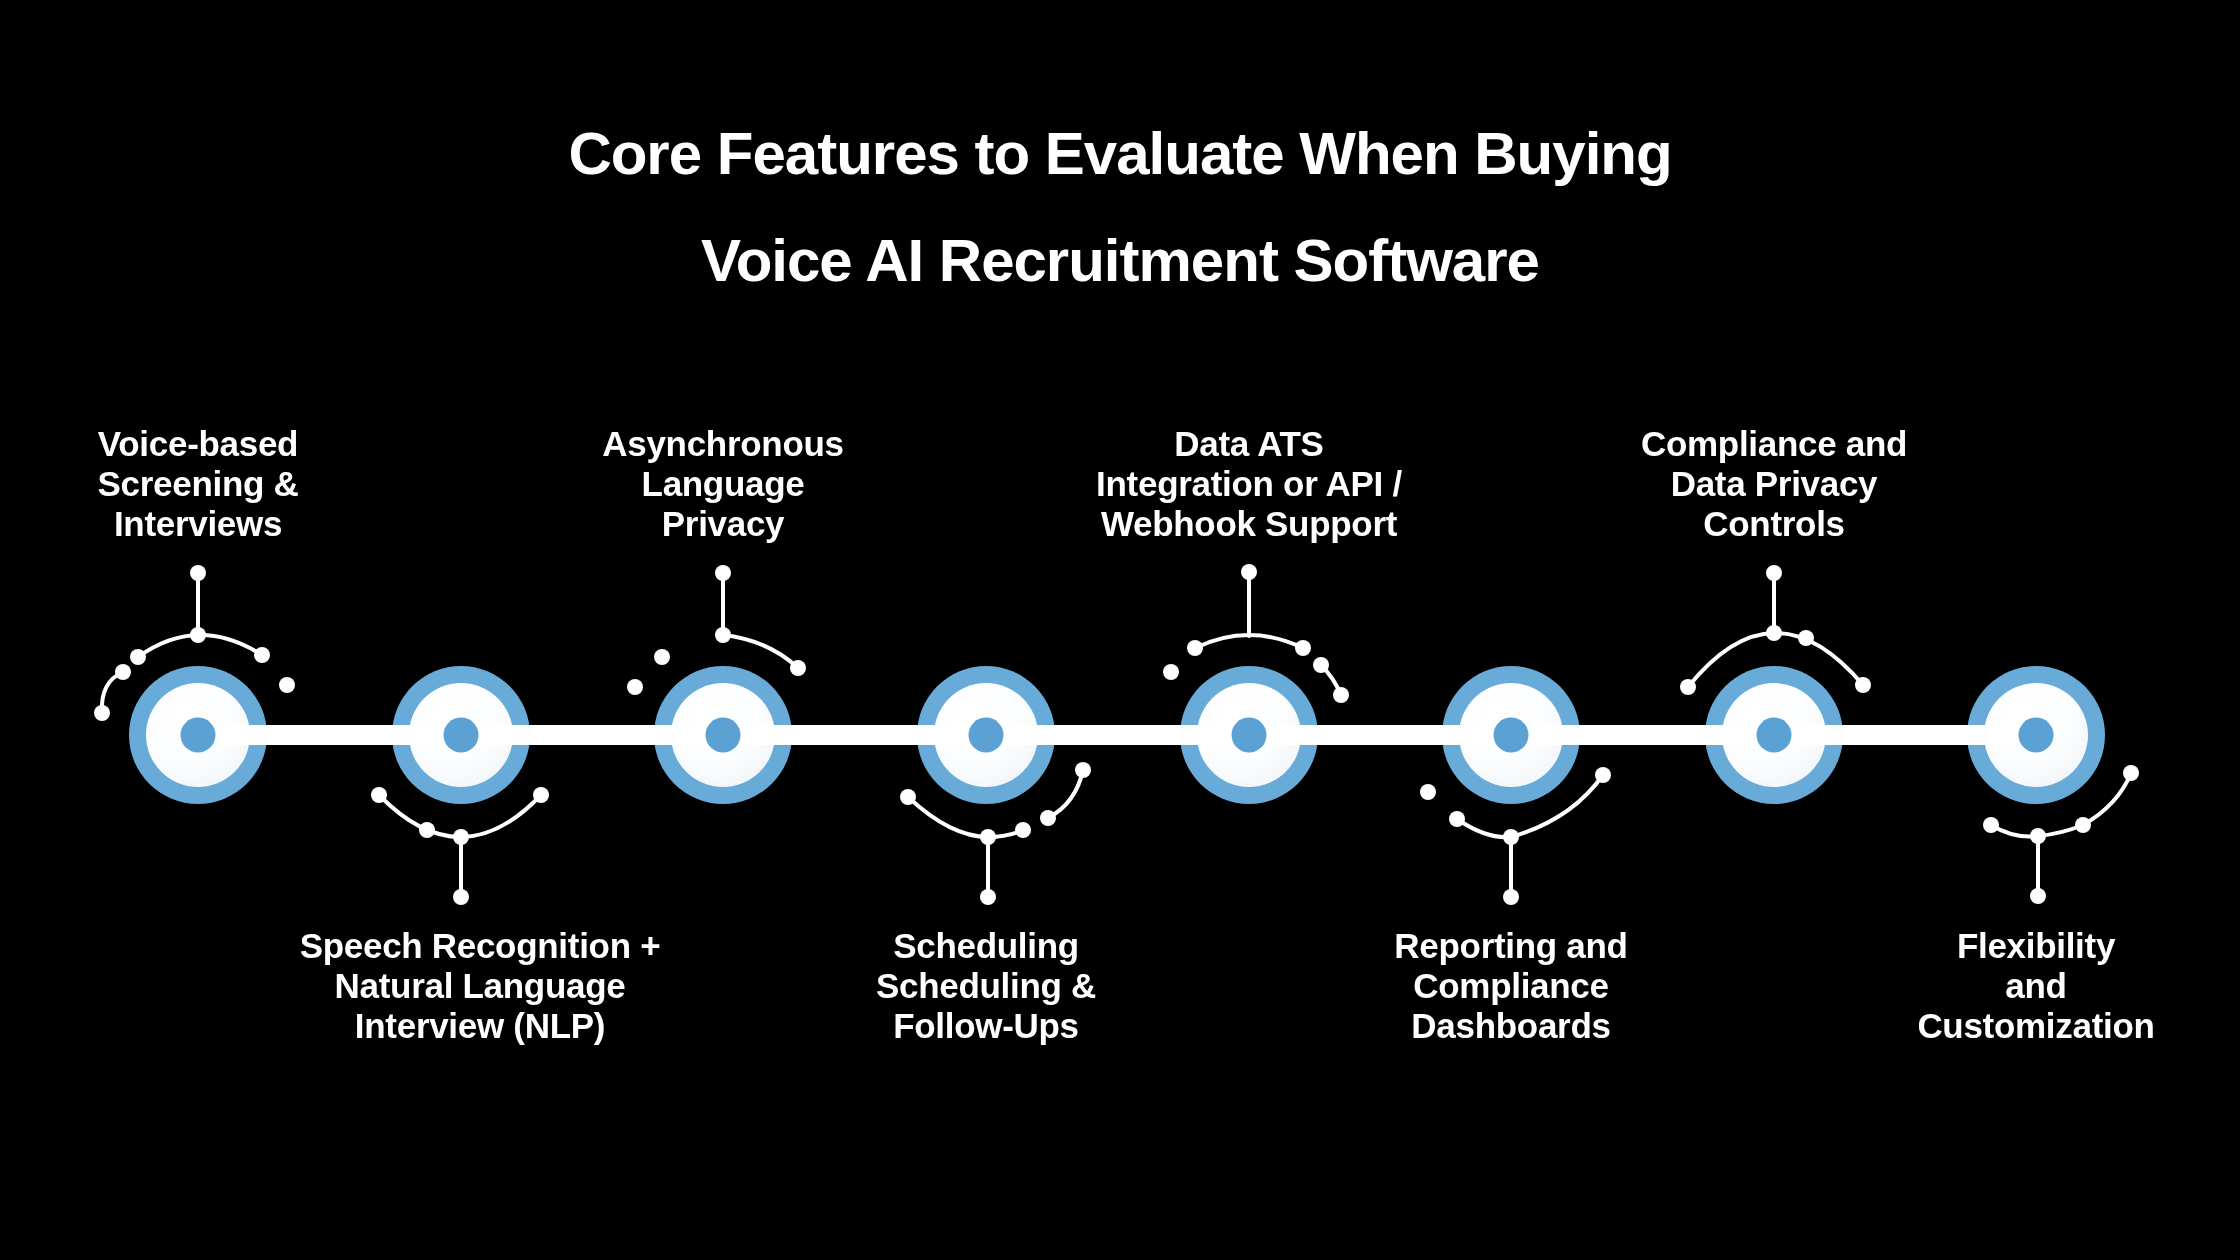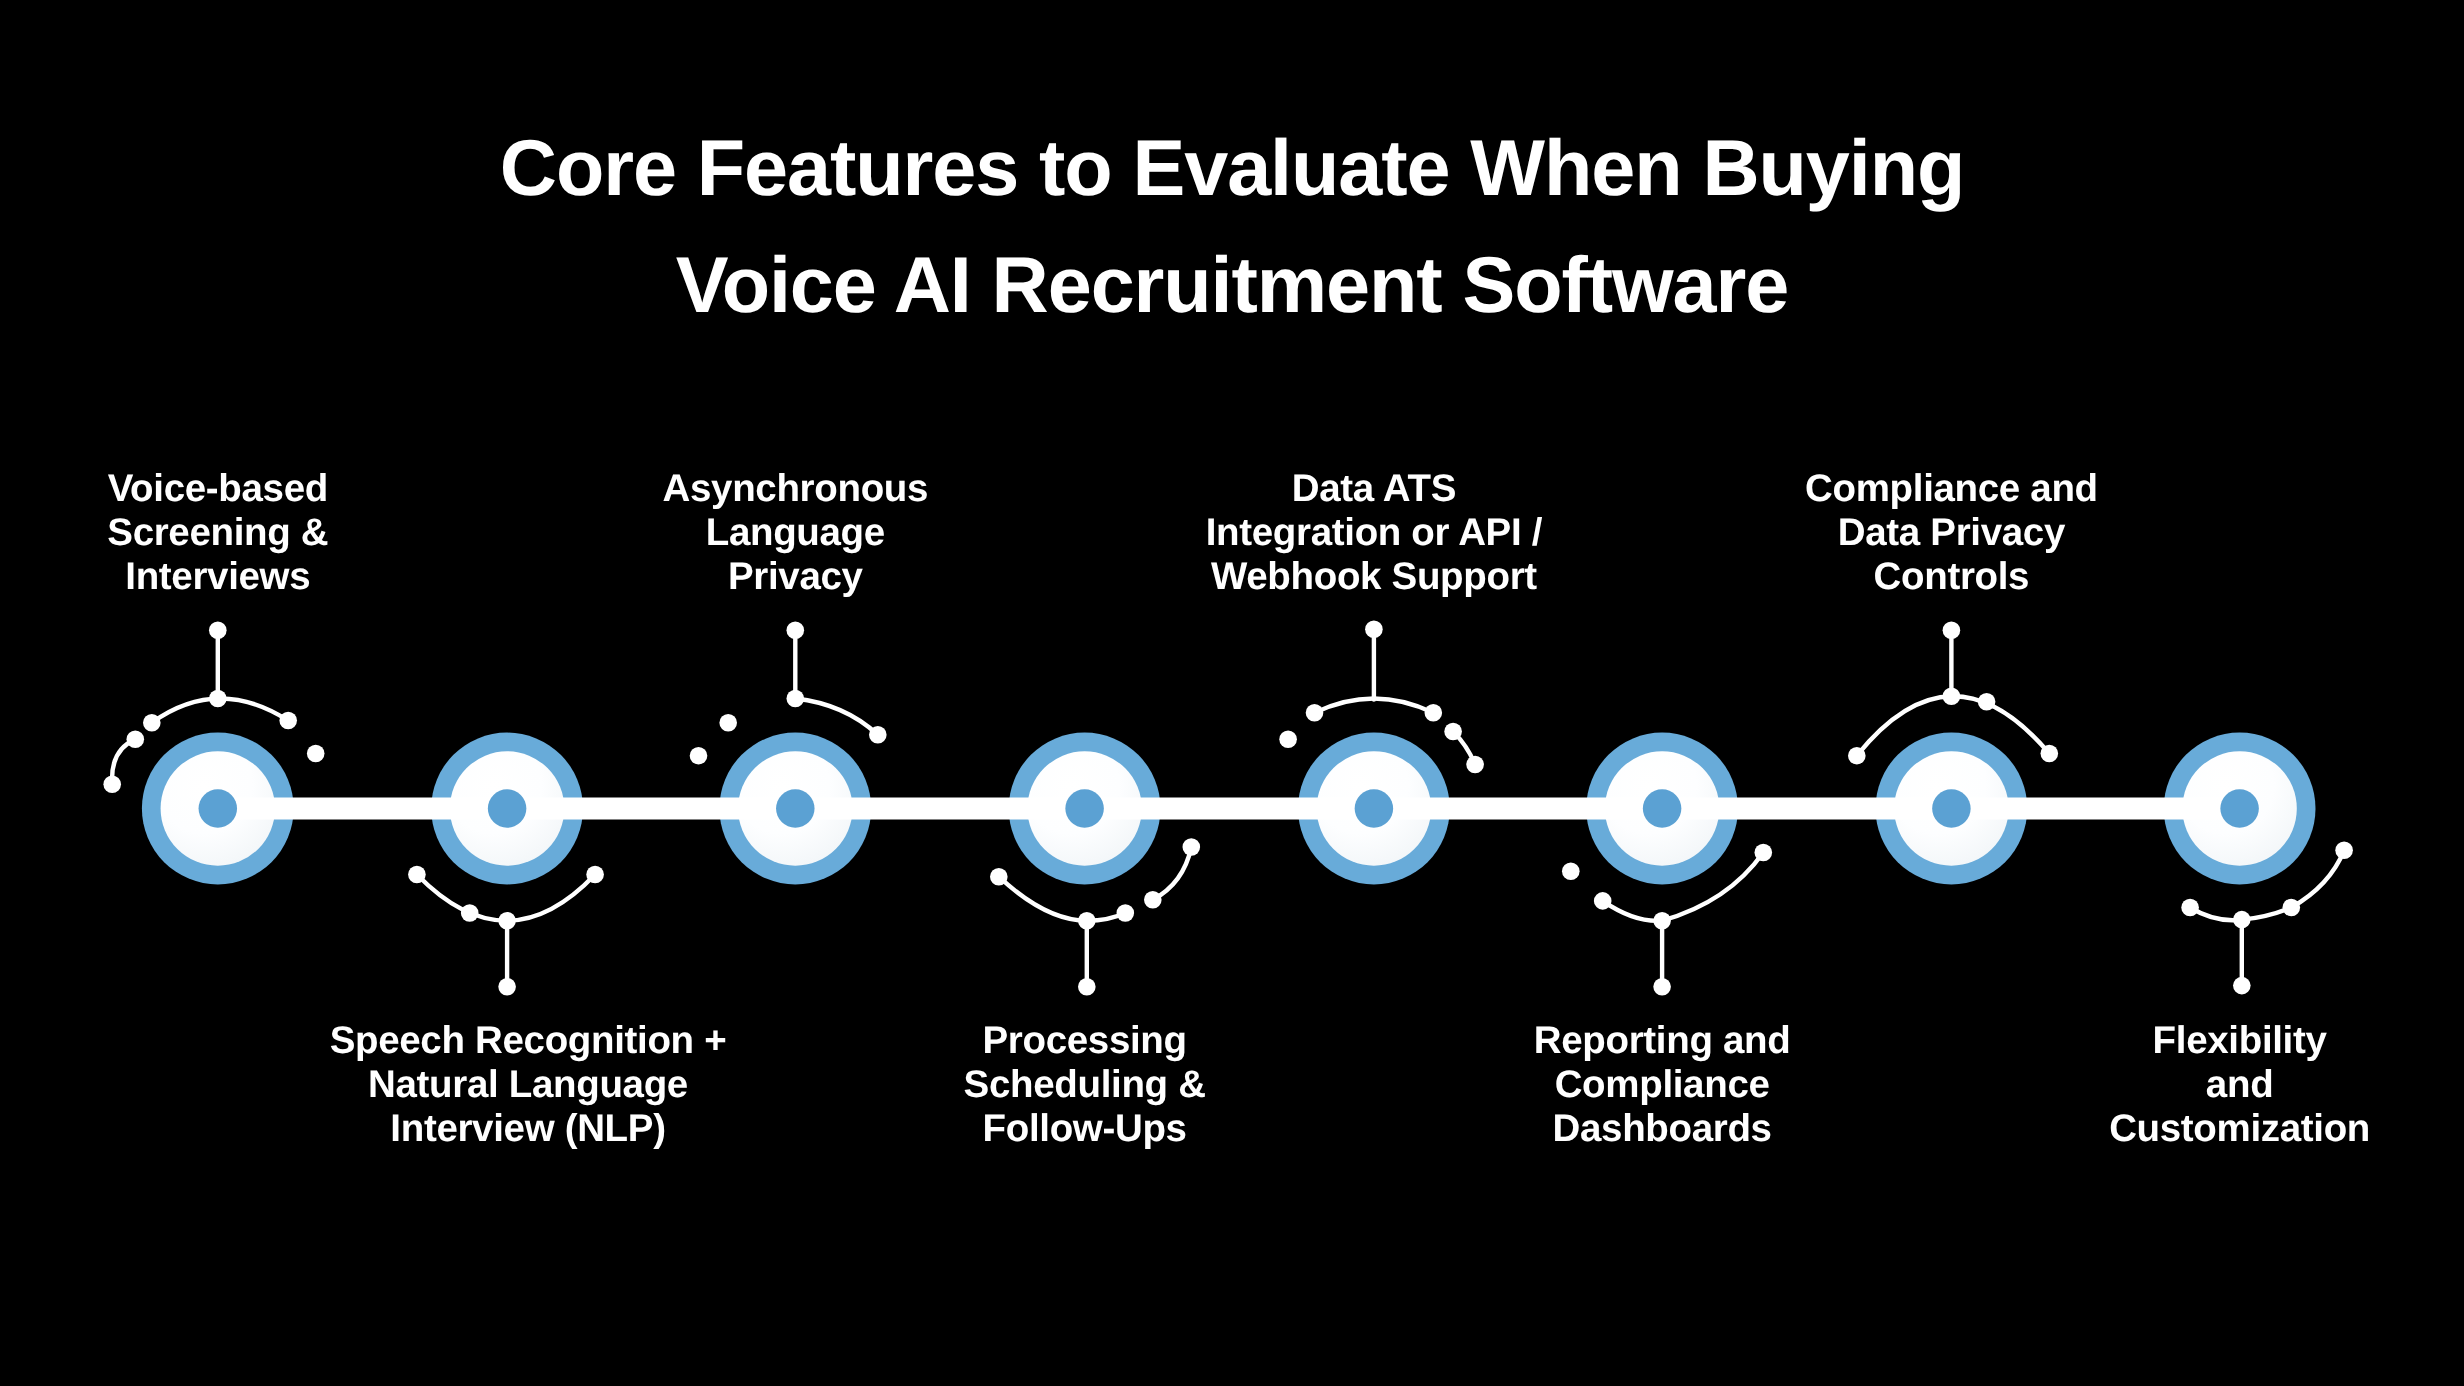--- a/index.html
+++ b/index.html
@@ -14,21 +14,21 @@
     position:relative;
     width:2240px;height:1260px;
     background:var(--background);
     overflow:hidden;
     font-family:"Liberation Sans","DejaVu Sans",sans-serif;
   }
   .title{
     position:absolute;top:100px;left:0;width:100%;
     margin:0;text-align:center;
     color:var(--text);
-    font-size:72px;line-height:107px;font-weight:700;letter-spacing:-1px;
+    font-size:60px;line-height:107px;font-weight:700;letter-spacing:-1px;
   }
   .title span{display:block;}
   .timeline-line{
     position:absolute;left:198px;top:725px;width:1838px;height:20px;
     background:var(--line);z-index:2;
   }
   .node-ring{
     position:absolute;width:138px;height:138px;border-radius:50%;
     background:var(--ring);z-index:1;transform:translate(-50%,-50%);
   }
@@ -227,21 +227,21 @@
     <span>Data Privacy</span>
     <span>Controls</span>
   </div>
 
   <div class="label bottom" style="left:480px">
     <span>Speech Recognition +</span>
     <span>Natural Language</span>
     <span>Interview (NLP)</span>
   </div>
   <div class="label bottom" style="left:986px">
-    <span>Processing</span>
+    <span>Scheduling</span>
     <span>Scheduling &amp;</span>
     <span>Follow-Ups</span>
   </div>
   <div class="label bottom" style="left:1511px">
     <span>Reporting and</span>
     <span>Compliance</span>
     <span>Dashboards</span>
   </div>
   <div class="label bottom" style="left:2036px">
     <span>Flexibility</span>

